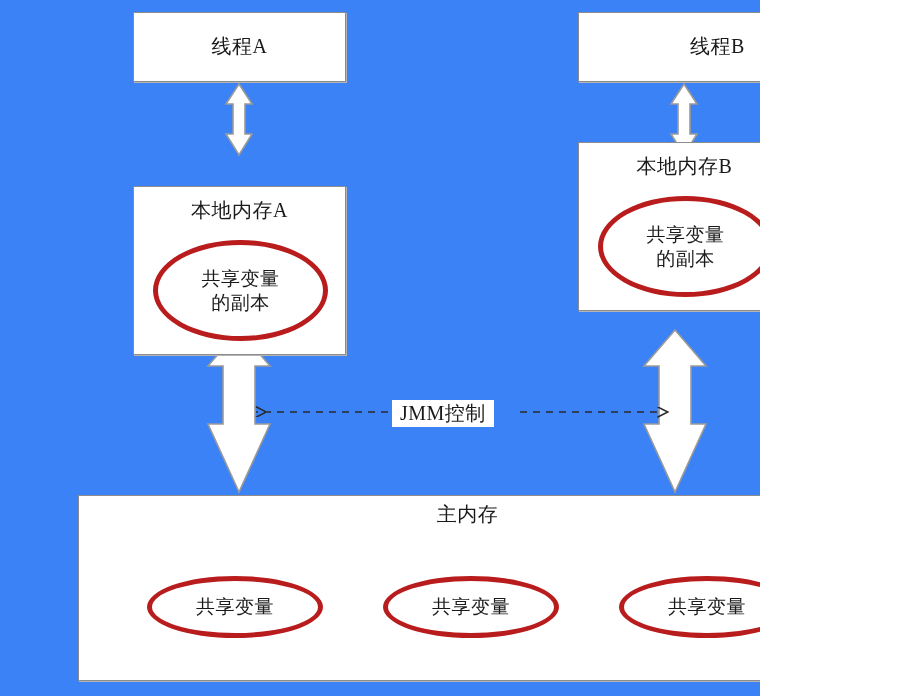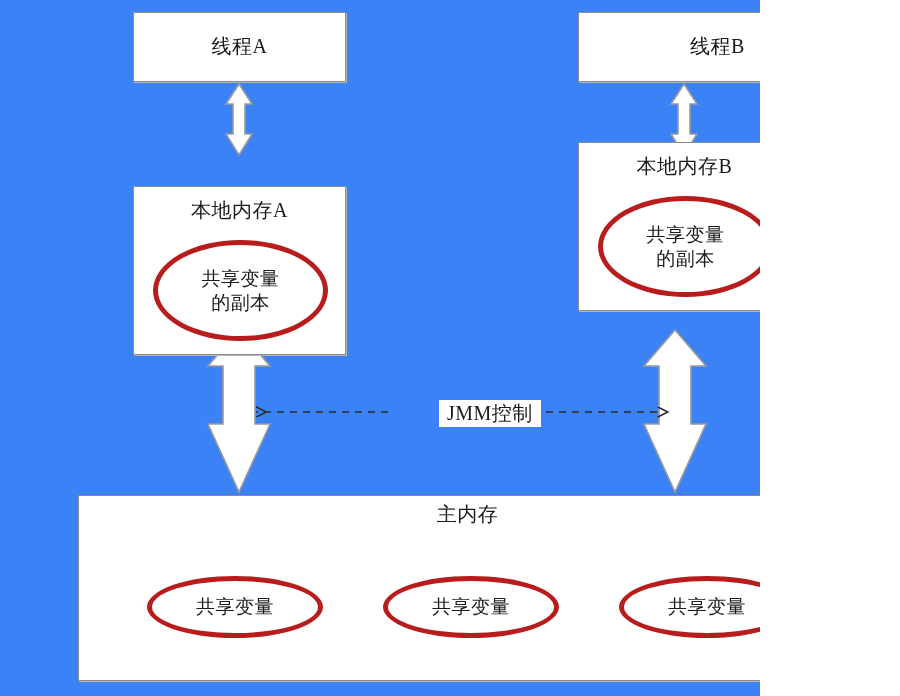--- a/index.html
+++ b/index.html
@@ -112,21 +112,21 @@
   </div>
 
   <div class="box" style="left:578px; top:142px; width:213px; height:169px;">
     <div class="box-label" style="top:11px;">本地内存B</div>
     <div class="ellipse" style="left:19px; top:53px; width:175px; height:101px;">
       <span class="ellipse-text">共享变量
 的副本</span>
     </div>
   </div>
 
-  <div class="jmm-label" style="left:392px; top:400px;margin-left:47px;">JMM控制</div>
+  <div class="jmm-label" style="left:392px; top:400px;">JMM控制</div>
 
   <div class="box" style="left:78px; top:495px; width:779px; height:186px;">
     <div class="box-label" style="top:6px;">主内存</div>
 
     <div class="ellipse" style="left:68px; top:80px; width:176px; height:62px;">
       <span class="ellipse-text">共享变量</span>
     </div>
 
     <div class="ellipse" style="left:304px; top:80px; width:176px; height:62px;">
       <span class="ellipse-text">共享变量</span>

